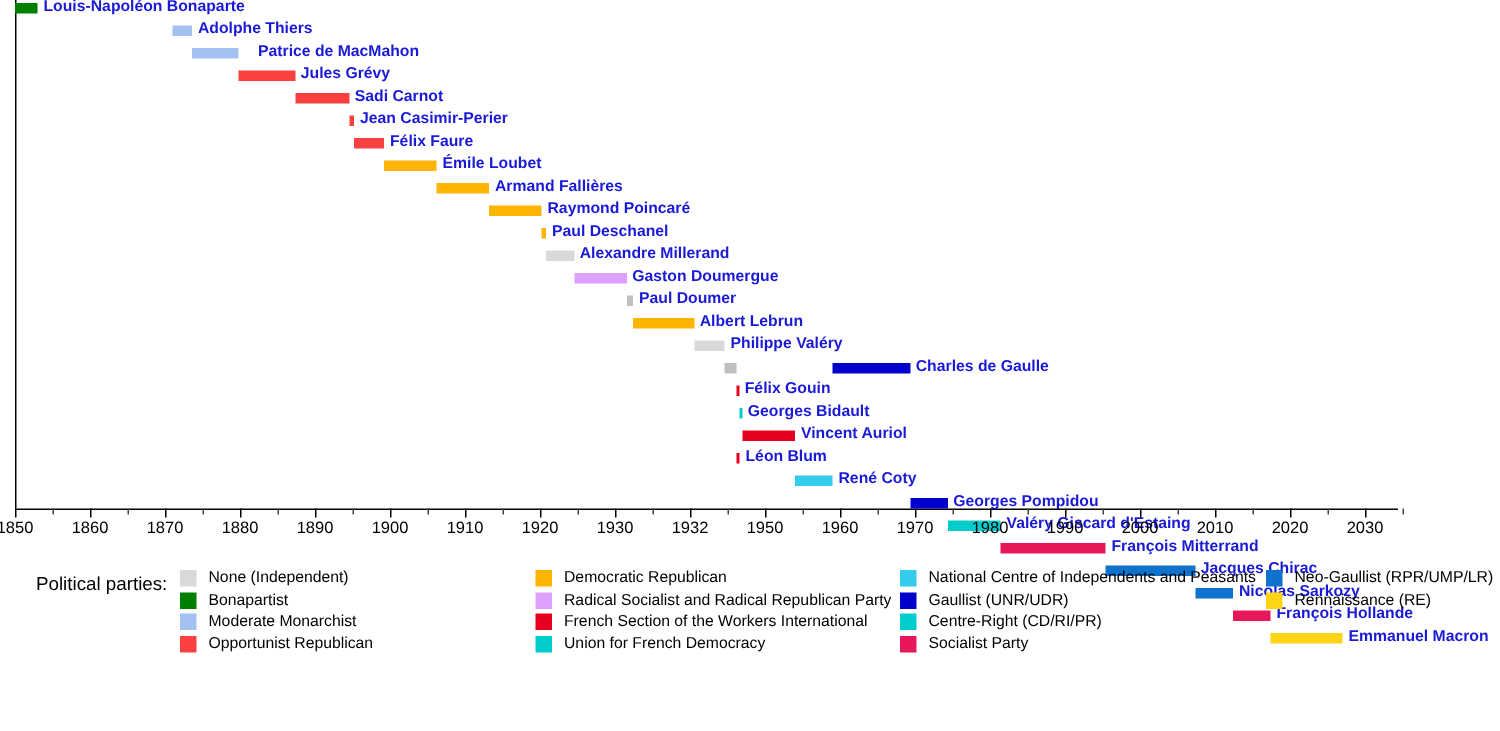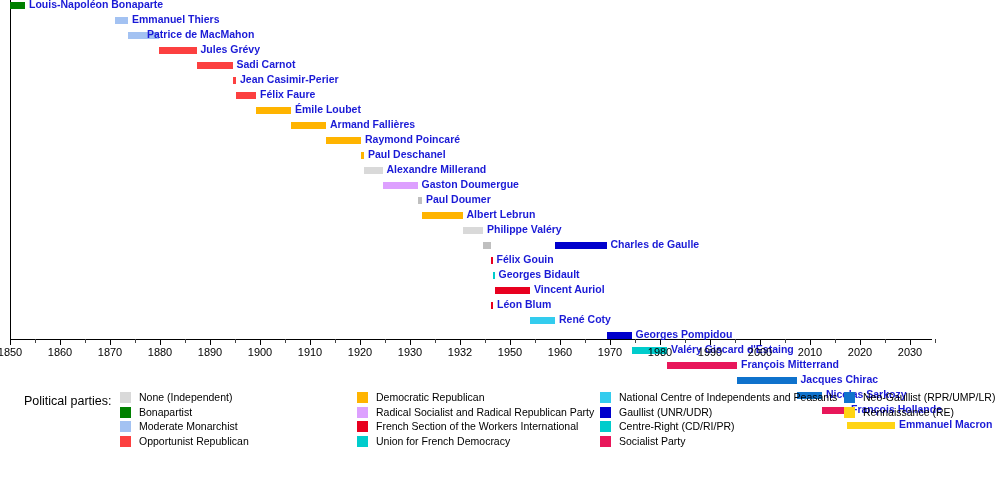--- a/index.html
+++ b/index.html
@@ -60,21 +60,21 @@
     color: #1a1ad6;
     white-space: nowrap;
     font-family: "Liberation Sans", sans-serif;
     font-weight: bold;
   }
   .barlabel.right { }
 
   
   #legend {
     position: absolute;
-    left: 0; top: 386px;
+    left: 0; top: 374px;
     width: 1000px; height: 101px;
   }
   #legend-title {
     position: absolute;
     left: 24px; top: 8px;
     font-size: 12.5px;
     color: #000000;
     white-space: nowrap;
     font-family: "Liberation Sans", sans-serif;
   }
@@ -108,25 +108,25 @@
   <div id="plot">
     <div id="yaxis-line"></div>
     <div id="xaxis-line"></div>
     <div id="bars-layer">
         <div class="row" style="top: 0px; width: 1000px;">
           <div class="bar" style="left: 10px; width: 15px; background: rgb(0, 128, 0);"></div>
           <div class="barlabel right" style="left: 29px; color: rgb(26, 26, 214);">Louis-Napoléon Bonaparte</div>
         </div>
         <div class="row" style="top: 15px; width: 1000px;">
           <div class="bar" style="left: 115px; width: 13px; background: rgb(163, 194, 242);"></div>
-          <div class="barlabel right" style="left: 132px; color: rgb(26, 26, 214);">Emmanuel Thiers</div>
+          <div class="barlabel right" style="left: 132px; color: rgb(26, 26, 214);">Adolphe Thiers</div>
         </div>
         <div class="row" style="top: 30px; width: 1000px;">
           <div class="bar" style="left: 128px; width: 31px; background: rgb(163, 194, 242);"></div>
-          <div class="barlabel right" style="left: 147px; color: rgb(26, 26, 214);">Patrice de MacMahon</div>
+          <div class="barlabel right" style="left: 160px; color: rgb(26, 26, 214); padding-left: 12px;">Patrice de MacMahon</div>
         </div>
         <div class="row" style="top: 45px; width: 1000px;">
           <div class="bar" style="left: 159px; width: 37.5px; background: rgb(252, 64, 64);"></div>
           <div class="barlabel right" style="left: 200.5px; color: rgb(26, 26, 214);">Jules Grévy</div>
         </div>
         <div class="row" style="top: 60px; width: 927px;">
           <div class="bar" style="left: 196.5px; width: 36px; background: rgb(252, 64, 64);"></div>
           <div class="barlabel right" style="left: 236.5px; color: rgb(26, 26, 214);">Sadi Carnot</div>
         </div>
         <div class="row" style="top: 75px; width: 1000px;">

